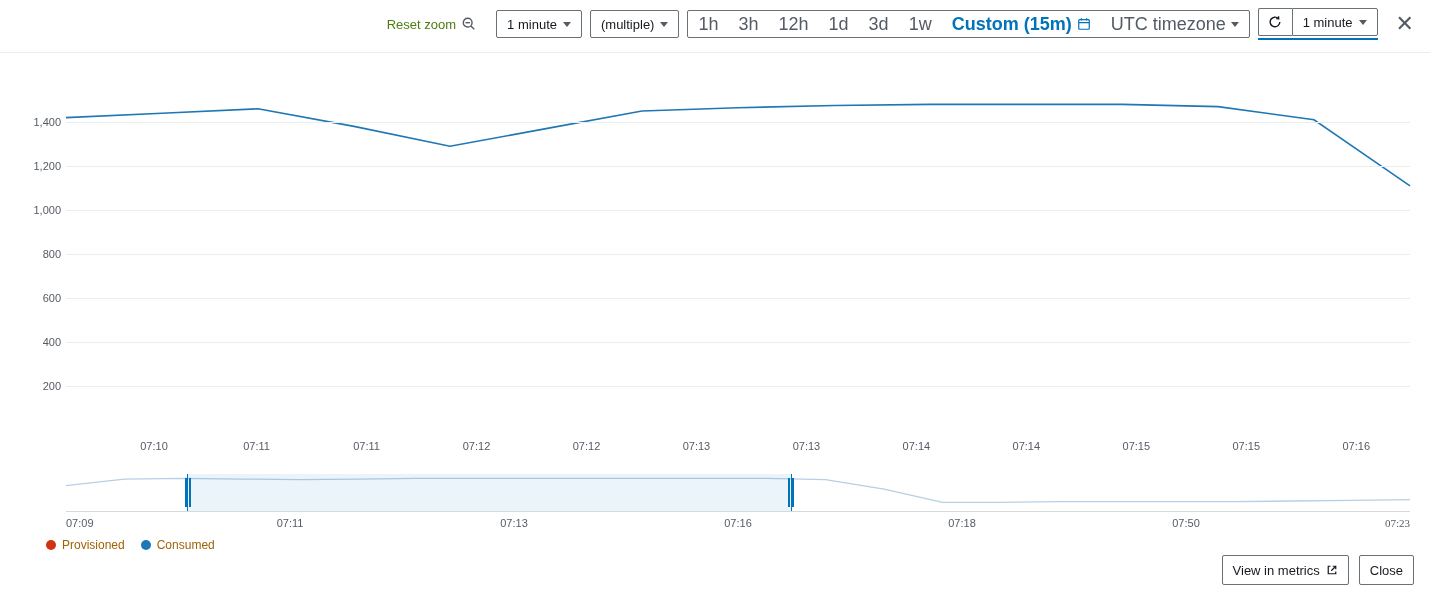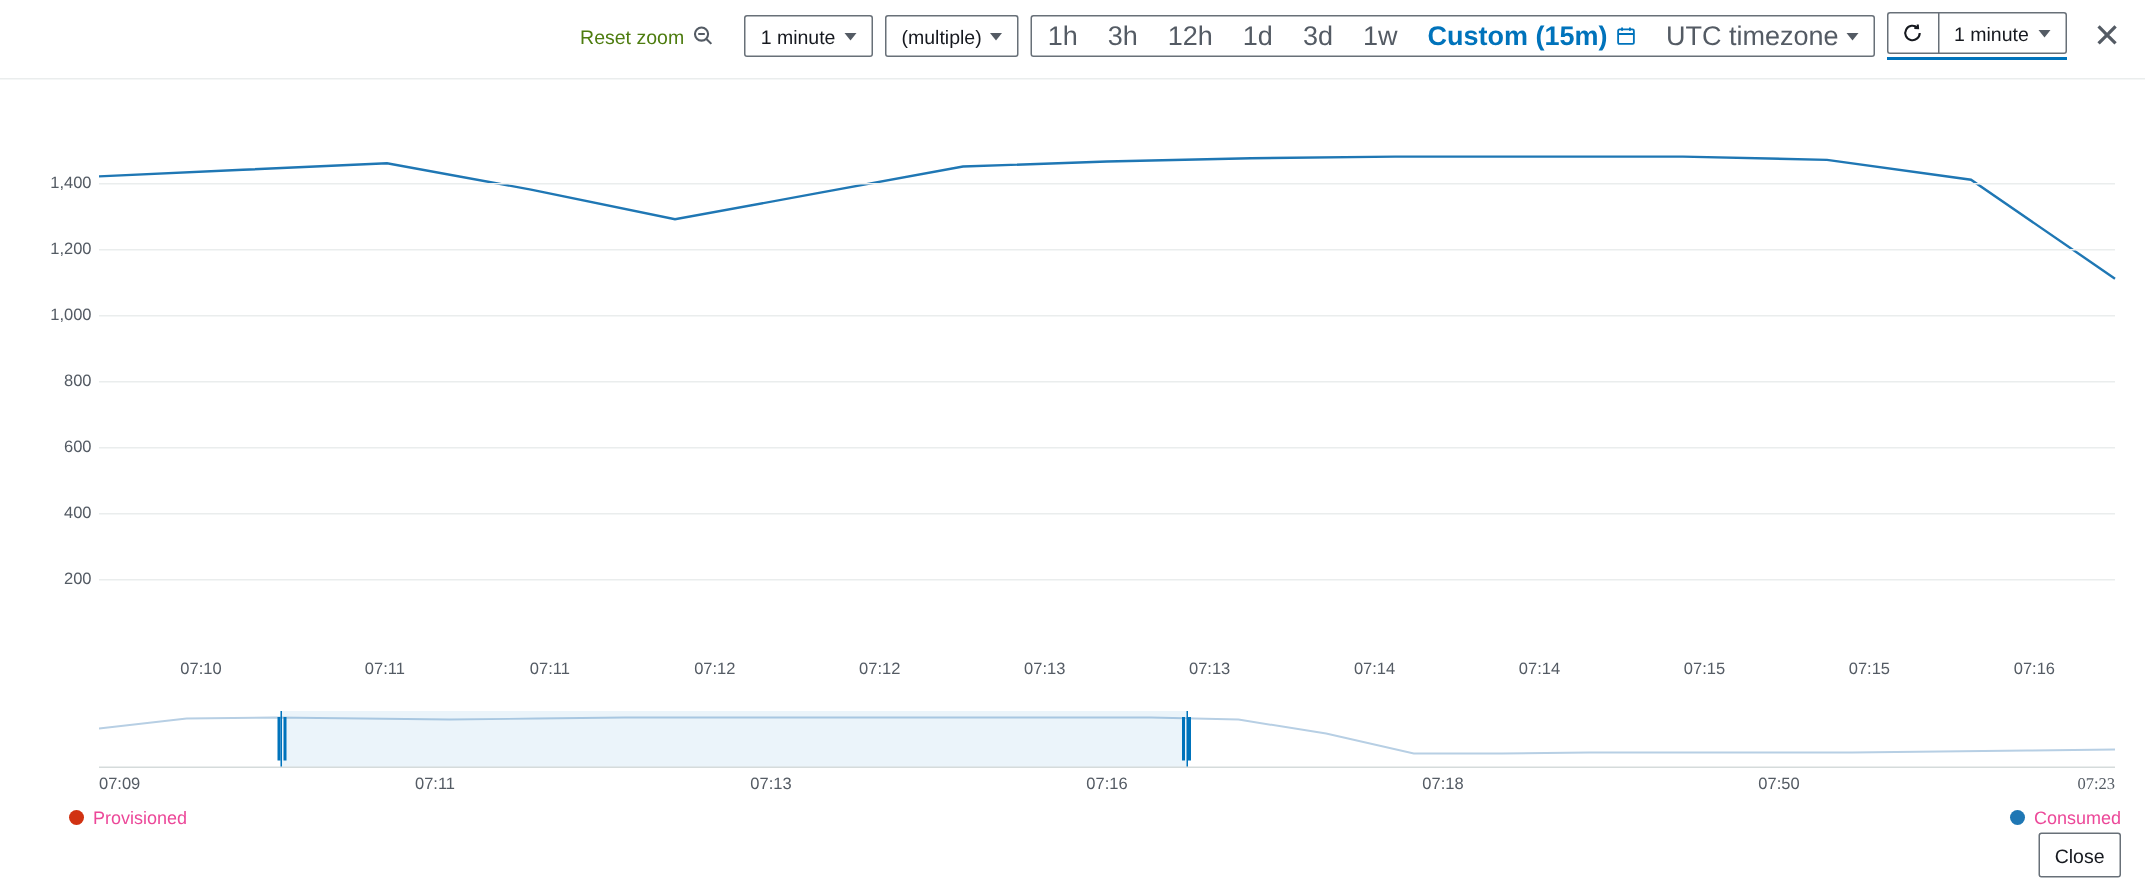--- a/index.html
+++ b/index.html
@@ -137,21 +137,21 @@
   .sel-handle.left { left: -5px; } .sel-handle.left::before { left: 2px; } .sel-handle.left::after { left: 6px; }
   .sel-handle.right { right: -5px; } .sel-handle.right::before { right: 2px; } .sel-handle.right::after { right: 6px; }
   .ov-x-label {
     position: absolute; bottom: -18px; font-size: 11px; color: #545b64;
     transform: translateX(-50%);
   }
   
   .legend {
     display: flex; gap: 16px; align-items: center;
     margin: 26px 0 0 30px;
-    font-size: 12px; color: #ec4899; justify-content: space-between;
+    font-size: 12px; color: #a16207;
   }
   .swatch {
     width: 10px; height: 10px; border-radius: 50%; display: inline-block;
   }
   .swatch.red { background: #d13212; }
   .swatch.blue { background: #1f77b4; }
   .leg-item { display: inline-flex; align-items: center; gap: 6px; }
   
   .footer {
     position: absolute; right: 16px; bottom: 10px;
@@ -245,21 +245,21 @@
         <div class="grid-line" style="top: 198px;"></div>
         <div class="y-label" style="top: 198px; text-align: right;">600</div>
         <div class="grid-line" style="top: 154px;"></div>
         <div class="y-label" style="top: 154px;">800</div>
         <div class="grid-line" style="top: 110px;"></div>
         <div class="y-label" style="top: 110px;">1,000</div>
         <div class="grid-line" style="top: 66px;"></div>
         <div class="y-label" style="top: 66px;">1,200</div>
         <div class="grid-line" style="top: 22px;"></div>
         <div class="y-label" style="top: 22px;">1,400</div>
-        <div class="x-label" style="left: 68px; text-align: center;">07:10</div>
+        <div class="x-label" style="left: 88px; text-align: center;">07:10</div>
         <div class="x-label" style="left: 190.604px;">07:11</div>
         <div class="x-label" style="left: 300.567px;">07:11</div>
         <div class="x-label" style="left: 410.531px;">07:12</div>
         <div class="x-label" style="left: 520.495px;">07:12</div>
         <div class="x-label" style="left: 630.458px;">07:13</div>
         <div class="x-label" style="left: 740.422px;">07:13</div>
         <div class="x-label" style="left: 850.385px;">07:14</div>
         <div class="x-label" style="left: 960.349px;">07:14</div>
         <div class="x-label" style="left: 1070.31px;">07:15</div>
         <div class="x-label" style="left: 1180.28px;">07:15</div>
@@ -291,15 +291,25 @@
     </span>
     <span class="leg-item">
       <span class="swatch blue"></span>
       <span>Consumed</span>
     </span>
   </div>
 </div>
 
 <div class="footer">
   <span class="btn">
+    <span>View in metrics</span>
+    <span class="ext-icon">
+      <svg width="12" height="12" viewBox="0 0 16 16" fill="none" stroke="#16191f" stroke-width="1.6">
+        <path d="M6 3H3v10h10v-3"></path>
+          <path d="M9 3h4v4"></path>
+          <line x1="13" y1="3" x2="7" y2="9"></line>
+      </svg>
+    </span>
+  </span>
+  <span class="btn">
     <span>Close</span>
   </span>
 </div>
 
 </body></html>

